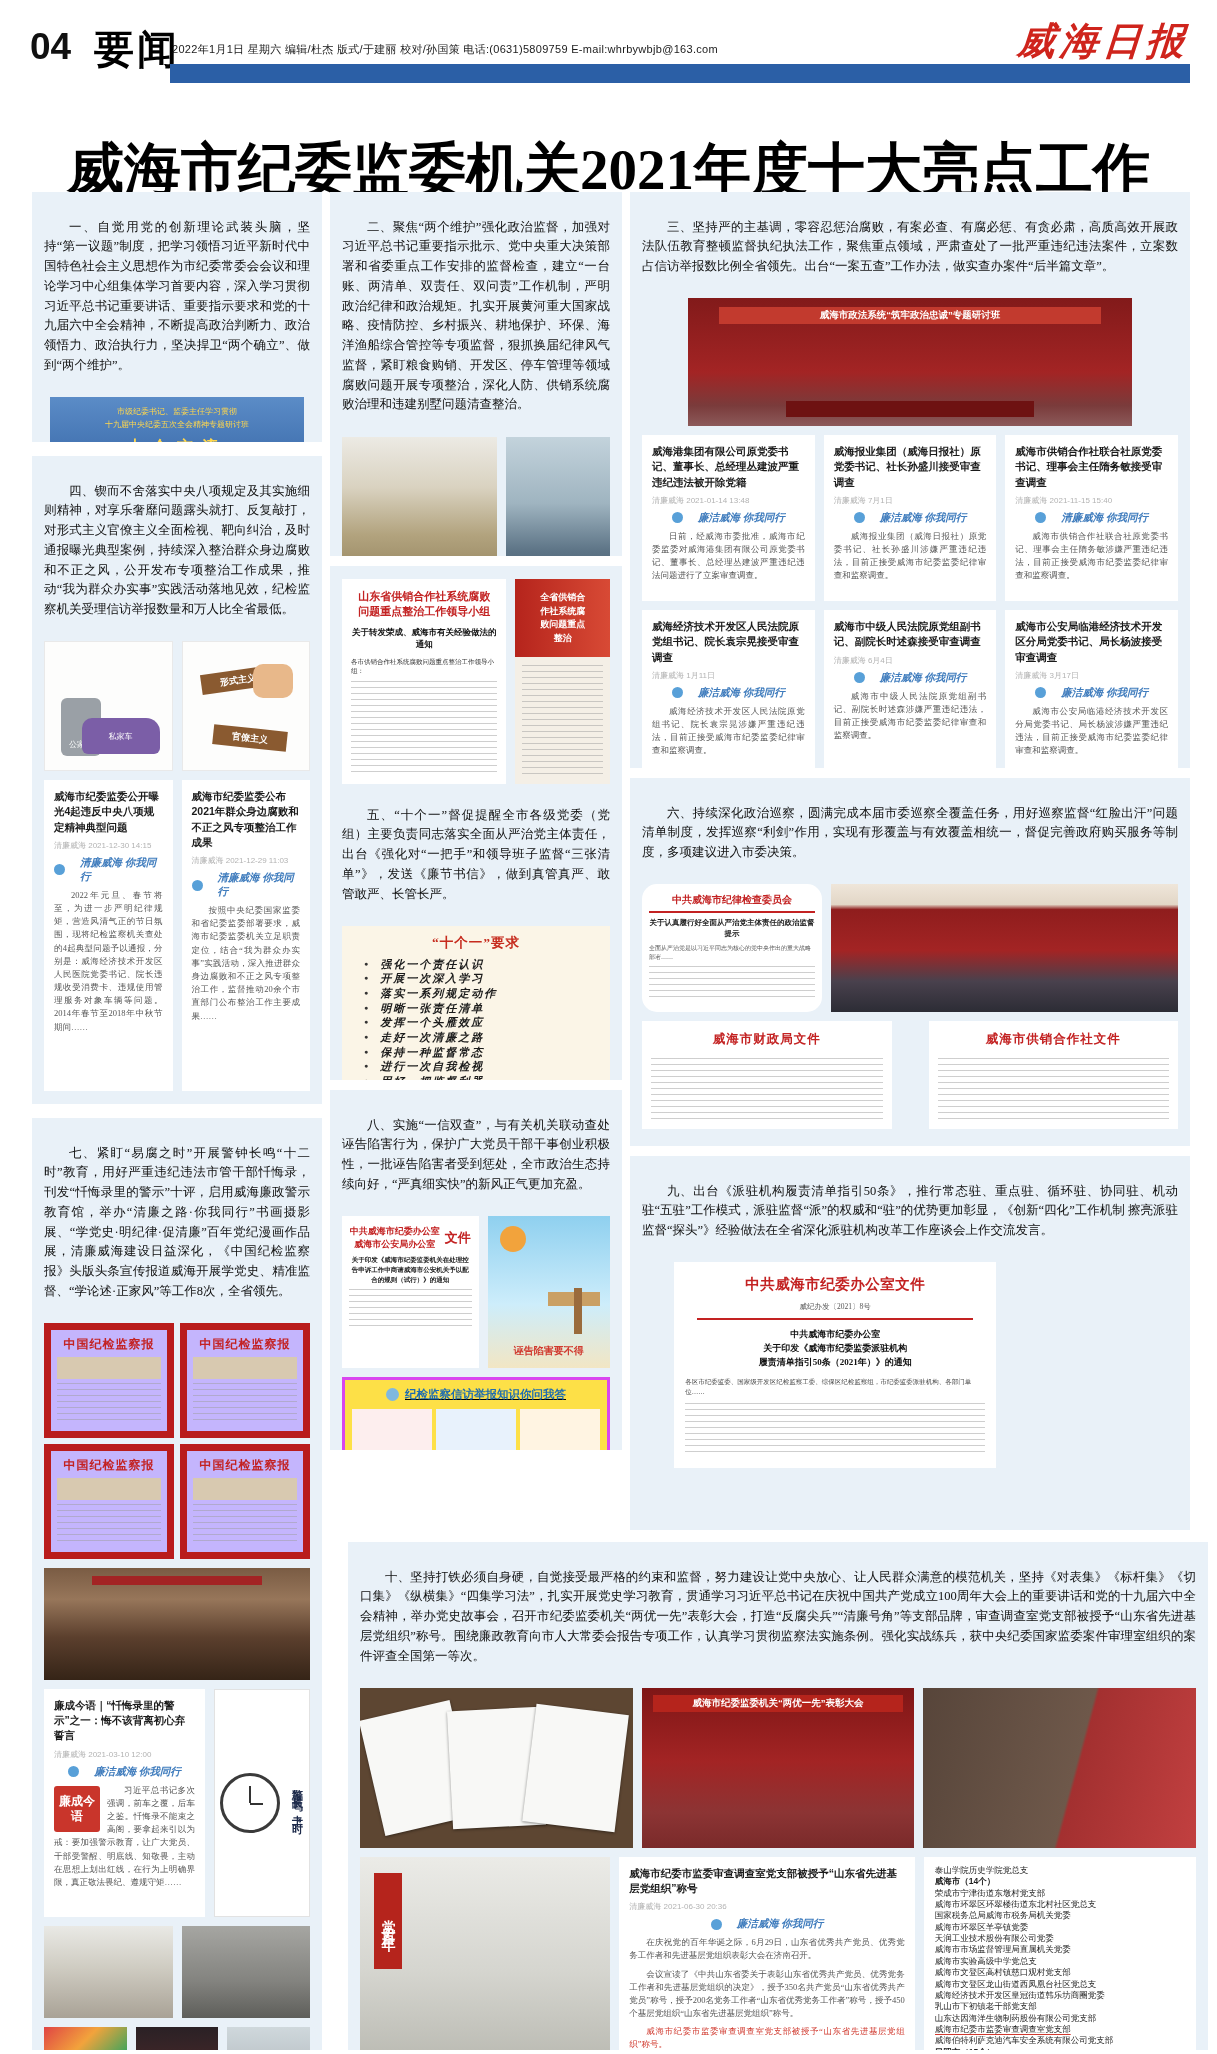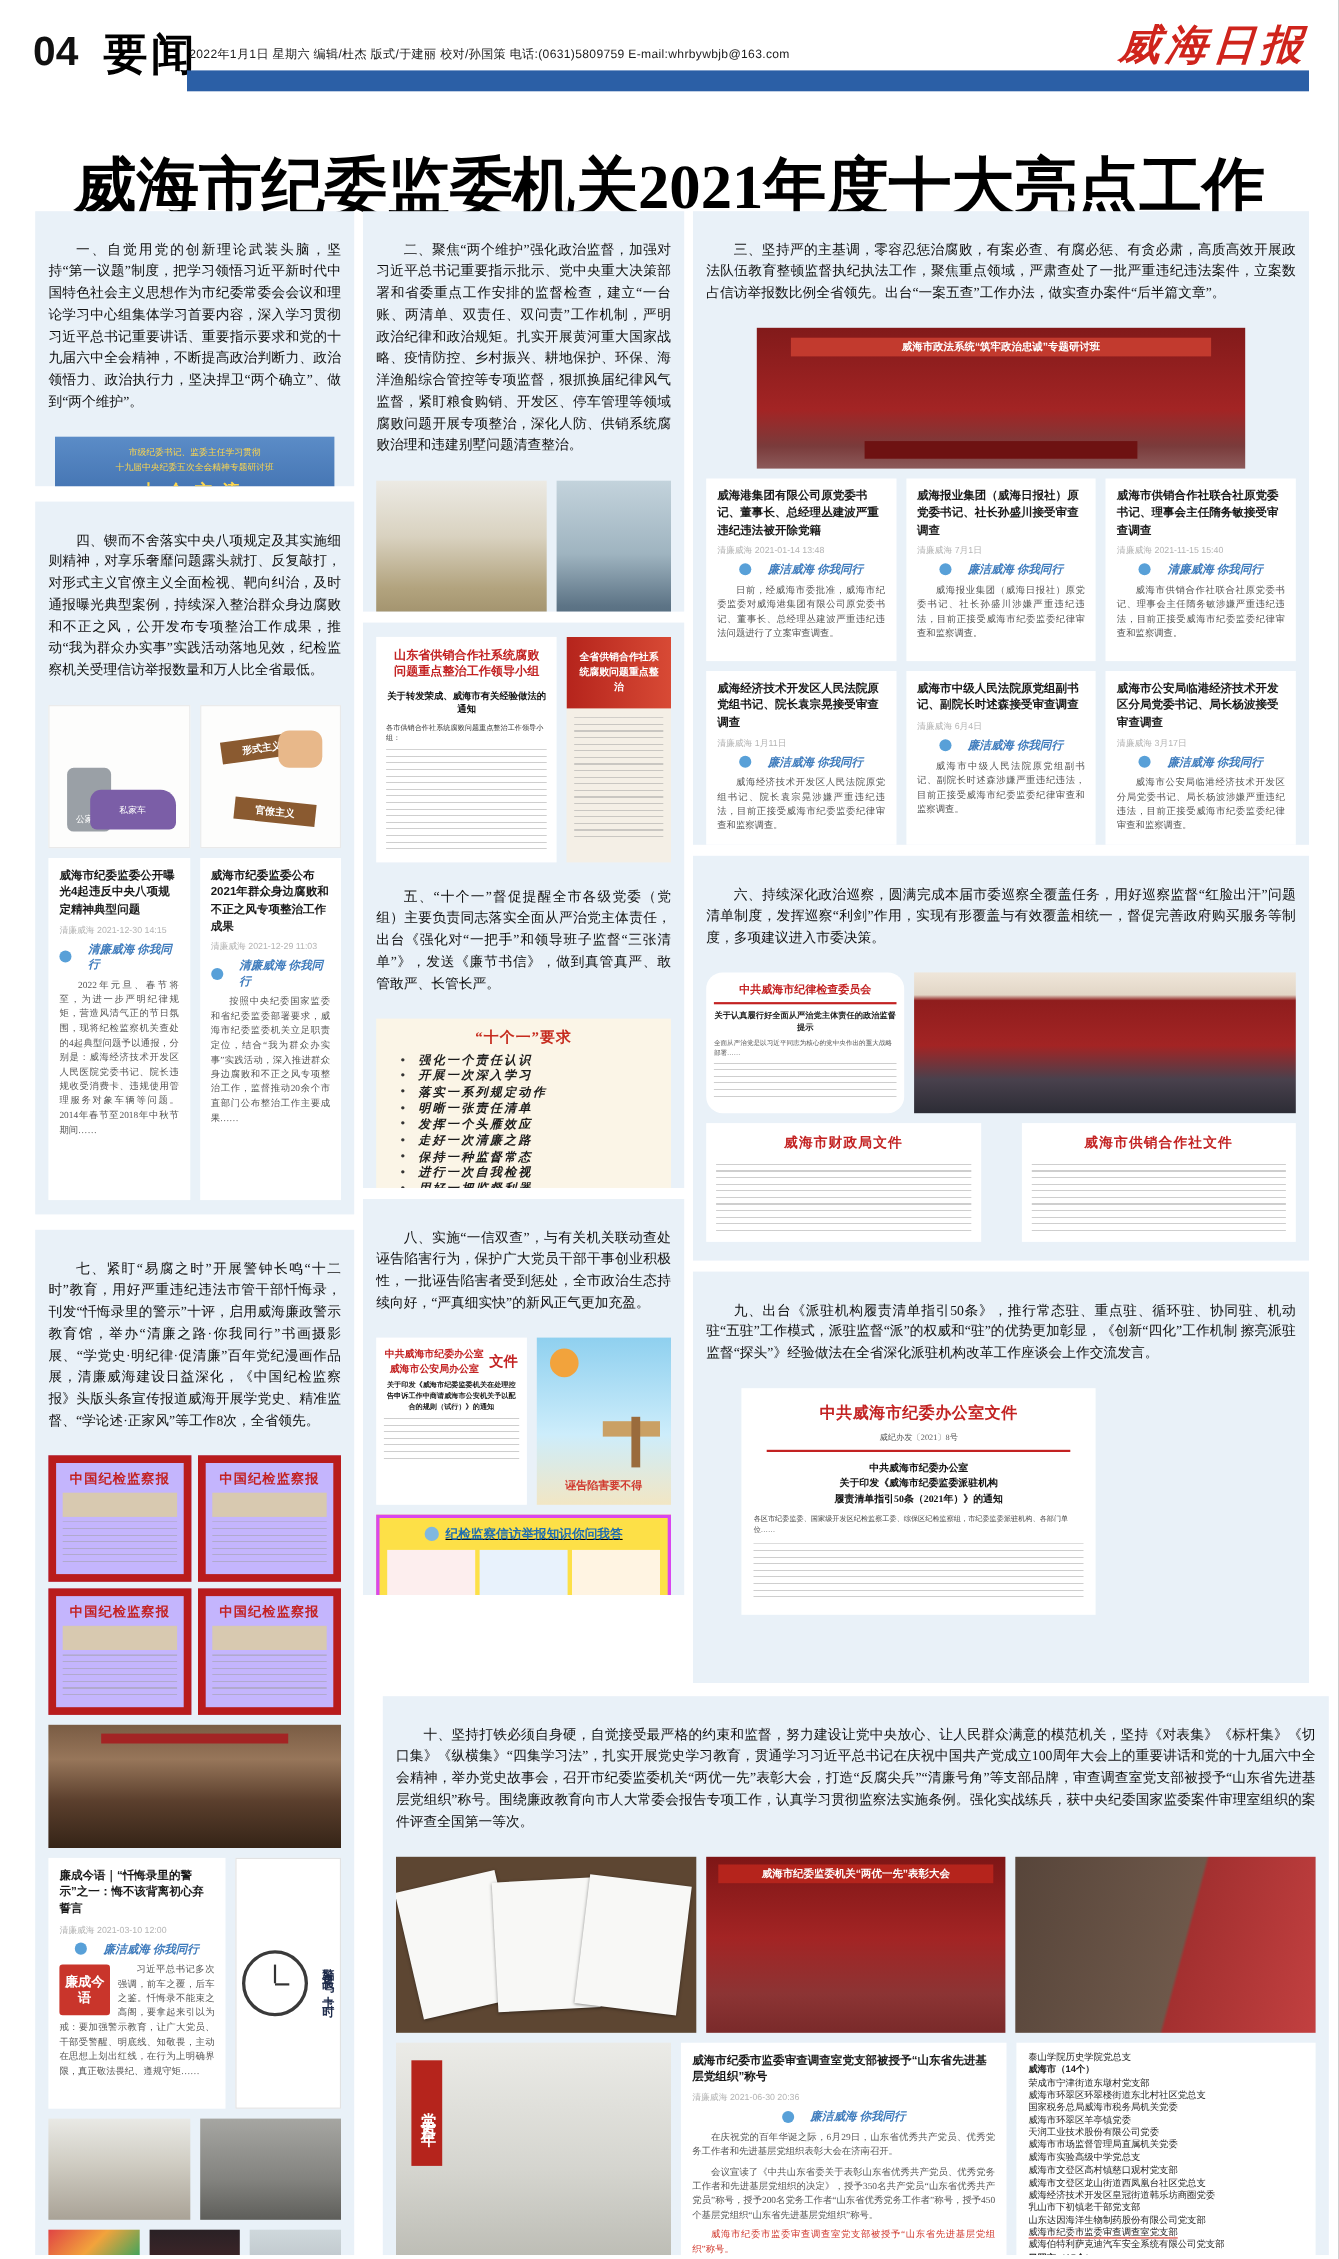--- a/index.html
+++ b/index.html
@@ -75,21 +75,21 @@
           font-size:10px;font-family:"Liberation Sans",sans-serif;}
   
   .doc{background:#fff;text-align:center;overflow:hidden;}
   .lines{background:repeating-linear-gradient(180deg,#9e9e9e 0,#9e9e9e 1px,transparent 1px,transparent 6px);opacity:.5;}
   .doc-supply{flex:1.55;padding:10px 9px;}
   .ds-t1{color:#c32222;font-weight:bold;font-size:11px;line-height:1.4;}
   .ds-t2{color:#111;font-weight:bold;font-size:8.5px;margin-top:7px;}
   .ds-sal{font-size:6.5px;color:#333;text-align:left;margin-top:7px;}
   .redband{flex:1;background:#f4efe6;}
   .rb-head{background:linear-gradient(90deg,#b5241c,#d84a35);color:#fff;font-weight:bold;font-size:9px;
-           text-align:center;padding:12px 7px;line-height:1.5;}
+           text-align:center;padding:12px 21px;line-height:1.5;}
   .doc-committee{flex:0 0 31%;padding:9px 7px;border-radius:15px;}
   .dc-h{color:#c32222;font-weight:bold;font-size:10px;border-bottom:2px solid #c32222;padding-bottom:4px;}
   .dc-t{font-size:7.5px;font-weight:bold;color:#222;margin-top:5px;line-height:1.45;}
   .dc-b{font-size:6px;color:#555;text-align:left;margin-top:4px;}
   .doc-file{flex:1;padding:10px 9px;}
   .df-h{color:#c32222;font-weight:bold;font-size:12.5px;letter-spacing:1px;}
   .doc-ban{flex:1;padding:9px 7px;}
   .db-hrow{display:flex;align-items:center;justify-content:center;gap:5px;}
   .db-h{color:#c32222;font-weight:bold;font-size:9px;line-height:1.4;}
   .db-tag{color:#c32222;font-weight:bold;font-size:13px;}

